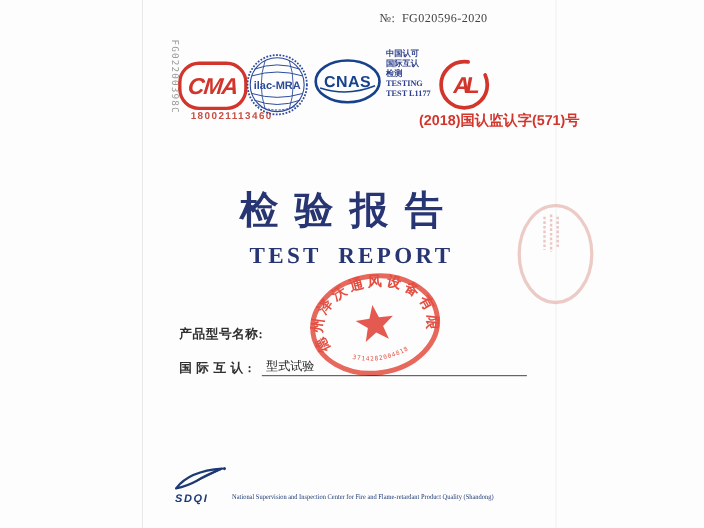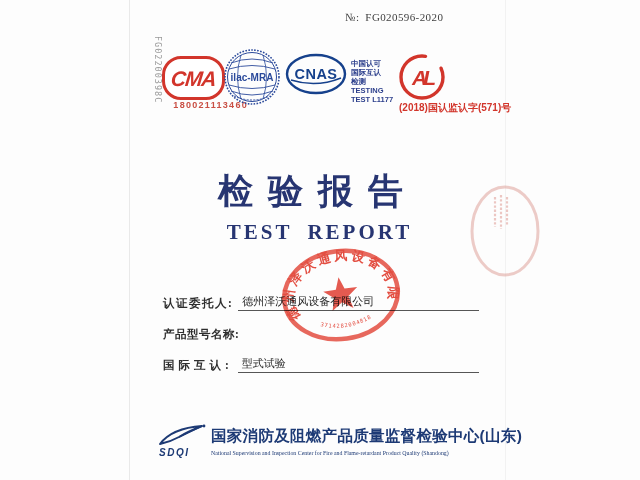--- a/index.html
+++ b/index.html
@@ -21,25 +21,25 @@
   
   .cma-box{position:absolute;left:162px;top:56px;width:57px;height:38px;
            border:3.5px solid #d2352b;border-radius:19px;display:flex;
            align-items:center;justify-content:center;background:#fff;}
   .cma-text{color:#d2352b;font-weight:900;font-style:italic;font-size:21px;
             letter-spacing:-1px;transform:skewX(-6deg);line-height:1;}
   .cma-no{position:absolute;left:152px;top:100px;width:96px;text-align:right;
           color:#c94f44;font-size:9px;font-weight:700;letter-spacing:1.3px;}
   .ilac-svg{position:absolute;left:224px;top:45px;}
   .cnas-svg{position:absolute;left:285px;top:53px;}
-  .cnas-caption{position:absolute;left:351px;top:59px;width:60px;font-size:7.5px;
-                line-height:9px;color:#2c3f8c;font-weight:700;}
+  .cnas-caption{position:absolute;left:351px;top:44px;width:60px;font-size:7.5px;
+                line-height:9px;color:#2c3f8c;font-weight:700;font-family:Liberation Serif, serif;}
   .cal-svg{position:absolute;left:397px;top:52px;}
   .cal-caption{position:absolute;left:381px;top:101px;width:86px;text-align:center;
-               font-size:10px;color:#d2352b;font-weight:700;white-space:nowrap;margin-left:18px;}
+               font-size:13px;color:#d2352b;font-weight:700;white-space:nowrap;}
 
   
   .title-cn{position:absolute;left:129px;top:168px;width:378px;text-align:center;
             font-size:35px;font-weight:700;color:#273572;letter-spacing:15px;
             box-sizing:border-box;}
   .title-en{position:absolute;left:129px;top:220px;width:378px;text-align:center;
             font-family:"Liberation Serif",serif;font-size:21px;font-weight:700;
             color:#273572;letter-spacing:3px;word-spacing:7px;padding-left:3px;
             box-sizing:border-box;}
 
@@ -119,24 +119,20 @@
     <circle cx="25" cy="25" r="21" fill="none" stroke="#d2352b" stroke-width="3.4" stroke-dasharray="112 20" stroke-dashoffset="10" stroke-linecap="round"></circle>
     <text x="25" y="32.5" text-anchor="middle" font-size="21" font-weight="900" font-style="italic" fill="#d2352b" font-family="Liberation Sans, sans-serif" letter-spacing="-4">AL</text>
   </svg>
   <div class="cal-caption">(2018)国认监认字(571)号</div>
 
   <div class="title-cn">检验报告</div>
   <div class="title-en">TEST REPORT</div>
 
   <div class="form">
     <div class="field-row">
-      <span class="field-label ls1">认证委托人:</span>
-      <span class="field-value">德州泽沃通风设备有限公司</span>
-    </div>
-    <div class="field-row">
       <span class="field-label ls0">产品型号名称:</span>
     </div>
     <div class="field-row">
       <span class="field-label ls3">国际互认:</span>
       <span class="field-value">型式试验</span>
     </div>
   </div>
 
   <svg class="seal-svg" width="130" height="122" viewBox="0 0 130 122">
     <g transform="rotate(-8 65 61)">
@@ -163,16 +159,15 @@
       <line x1="46" y1="14" x2="46" y2="42"></line>
     </g>
   </svg>
 
   <svg class="sdqi-svg" width="52" height="36" viewBox="0 0 52 36">
     <path d="M4,21 Q16,5 46,3 Q31,9 23,14 Q14,19 4,21 Z" fill="none" stroke="#1d3a75" stroke-width="2" stroke-linejoin="round"></path>
     <path d="M23,14 L46,3" fill="none" stroke="#1d3a75" stroke-width="1.4"></path>
     <circle cx="48" cy="3" r="1.4" fill="#1d3a75"></circle>
     <text x="3" y="33" font-size="10" font-weight="900" font-style="italic" fill="#1d3a75" font-family="Liberation Sans, sans-serif" letter-spacing="1.5">SDQI</text>
   </svg>
-  <div class="footer-cn">国家消防及阻燃产品质量监督检验中心(山东)</div>
   <div class="footer-en">National Supervision and Inspection Center for Fire and Flame-retardant Product Quality (Shandong)</div>
 
 </div>
 
 </body></html>

